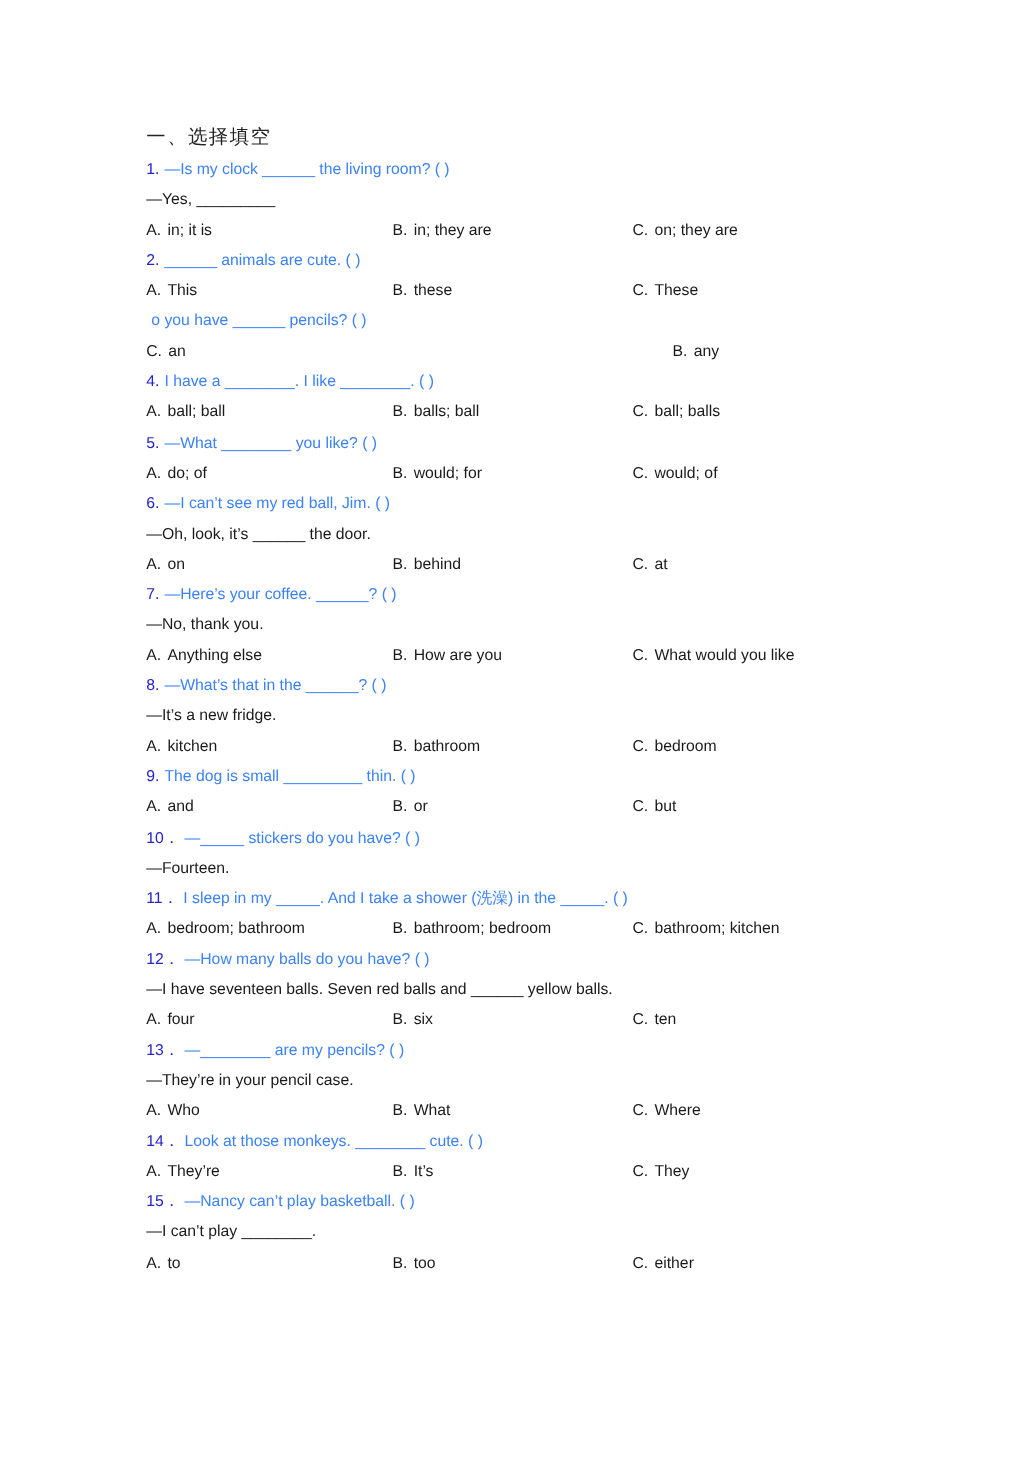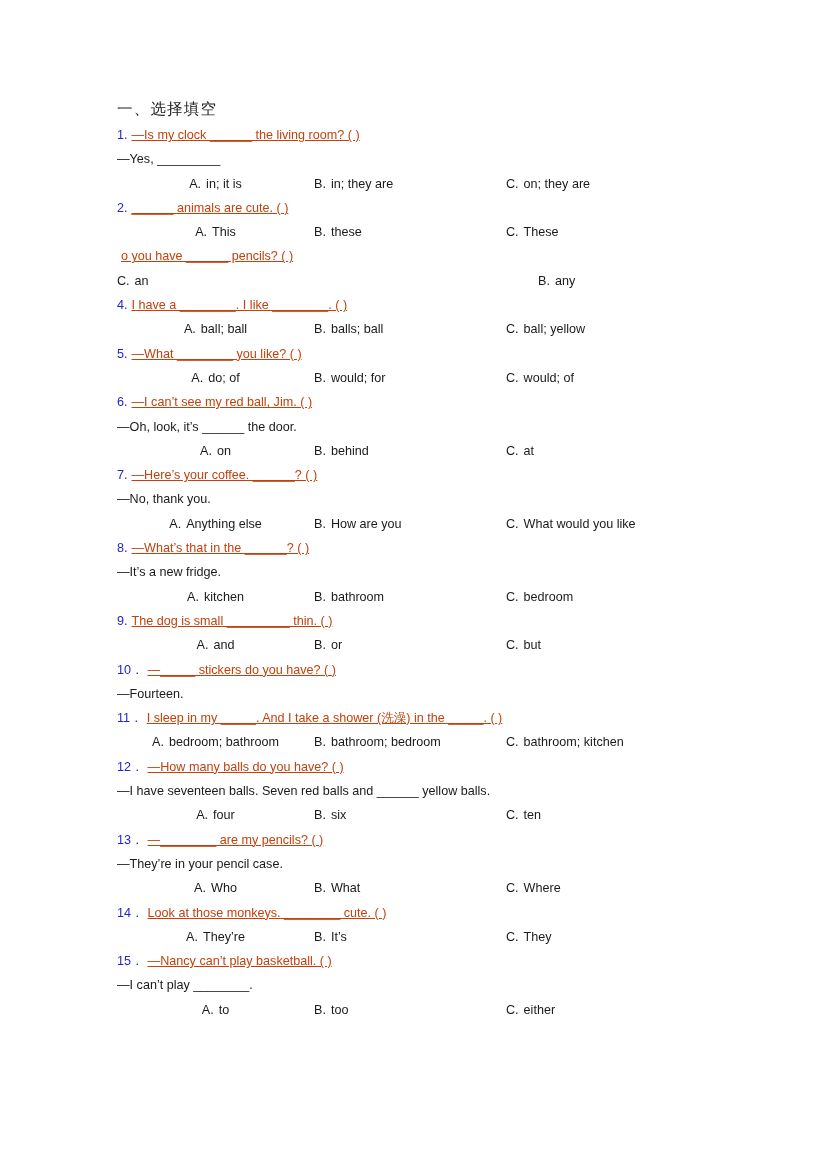--- a/index.html
+++ b/index.html
@@ -40,35 +40,34 @@
     line-height: 24.3px;
     height: 24.3px;
     white-space: nowrap;
     color: #1a1a1a;
   }
   .q-line .num {
     color: #2424c8;
     margin-right: 4px;
   }
   .q-line .body {
-    color: #c2410c;
-    text-decoration: underline;
+    color: #3b82f6;
   }
   
   .opt-row {
     display: flex;
     font-size: 12.6px;
     line-height: 24.3px;
     height: 24.3px;
     white-space: nowrap;
   }
   .opt {
     display: block;
   }
-  .opt-a { width: 197px; flex: 0 0 197px; text-align: center; }
+  .opt-a { width: 197px; flex: 0 0 197px; }
   .opt-b { width: 192px; flex: 0 0 192px; }
   .opt-c { flex: 1 1 auto; }
   .opt .lab {
     margin-right: 5px;
   }
 </style>
 </head>
 <body>
 
 <div class="page">
@@ -98,21 +97,21 @@
         <div class="opt-row">
           <div class="opt opt-c"><span class="lab">C.</span><span>an</span></div>
           <div class="opt opt-b"><span class="lab">B.</span><span>any</span></div>
         </div>
       </div>
       <div class="q-block">
         <div class="line q-line"><span class="num">4.</span><span class="body">I have a ________. I like ________. (   )</span></div>
         <div class="opt-row">
           <div class="opt opt-a"><span class="lab">A.</span><span>ball; ball</span></div>
           <div class="opt opt-b"><span class="lab">B.</span><span>balls; ball</span></div>
-          <div class="opt opt-c"><span class="lab">C.</span><span>ball; yellow</span></div>
+          <div class="opt opt-c"><span class="lab">C.</span><span>ball; balls</span></div>
         </div>
       </div>
       <div class="q-block">
         <div class="line q-line"><span class="num">5.</span><span class="body">—What ________ you like? (  )</span></div>
         <div class="opt-row">
           <div class="opt opt-a"><span class="lab">A.</span><span>do; of</span></div>
           <div class="opt opt-b"><span class="lab">B.</span><span>would; for</span></div>
           <div class="opt opt-c"><span class="lab">C.</span><span>would; of</span></div>
         </div>
       </div>

